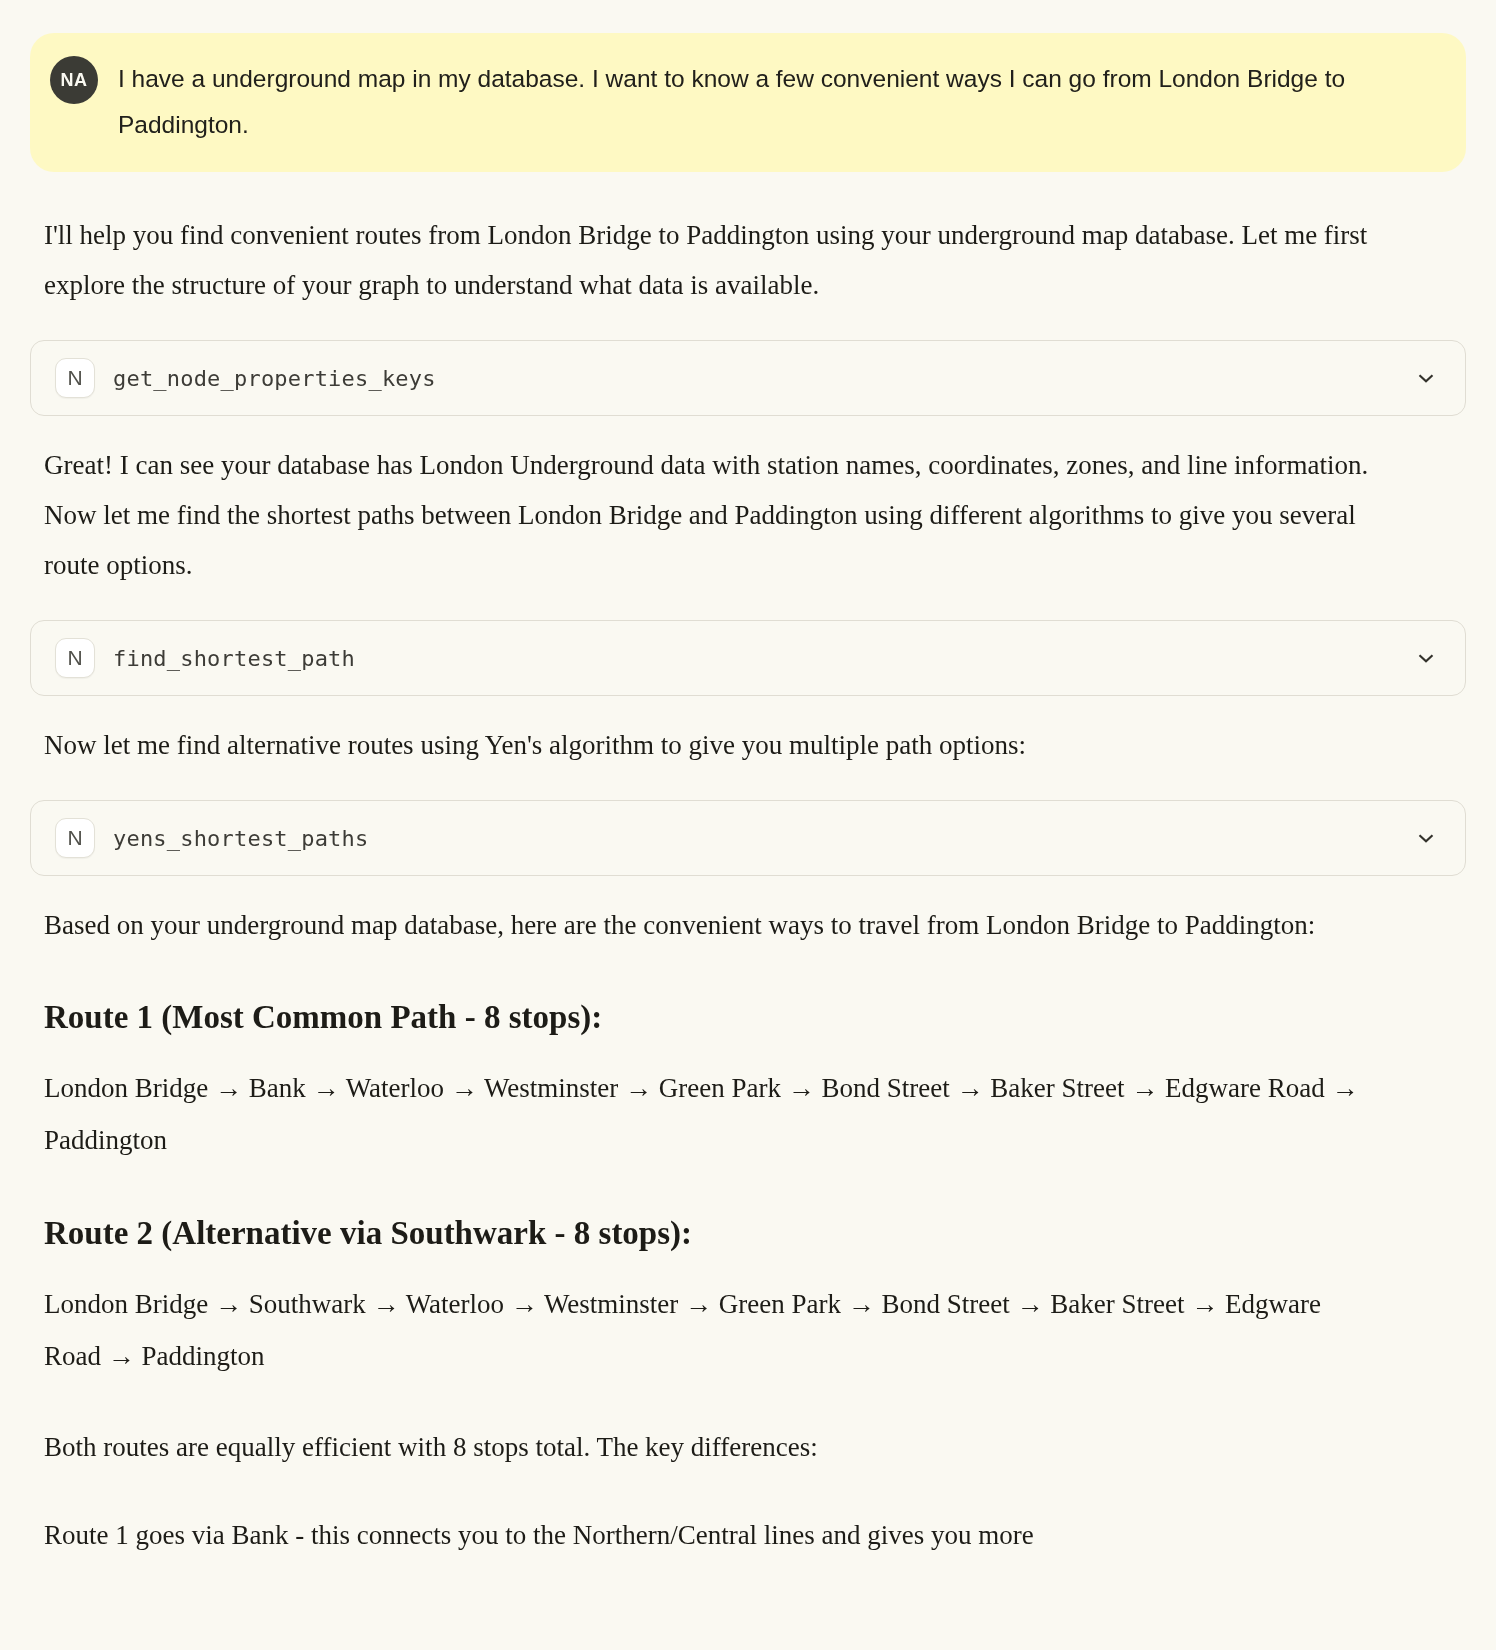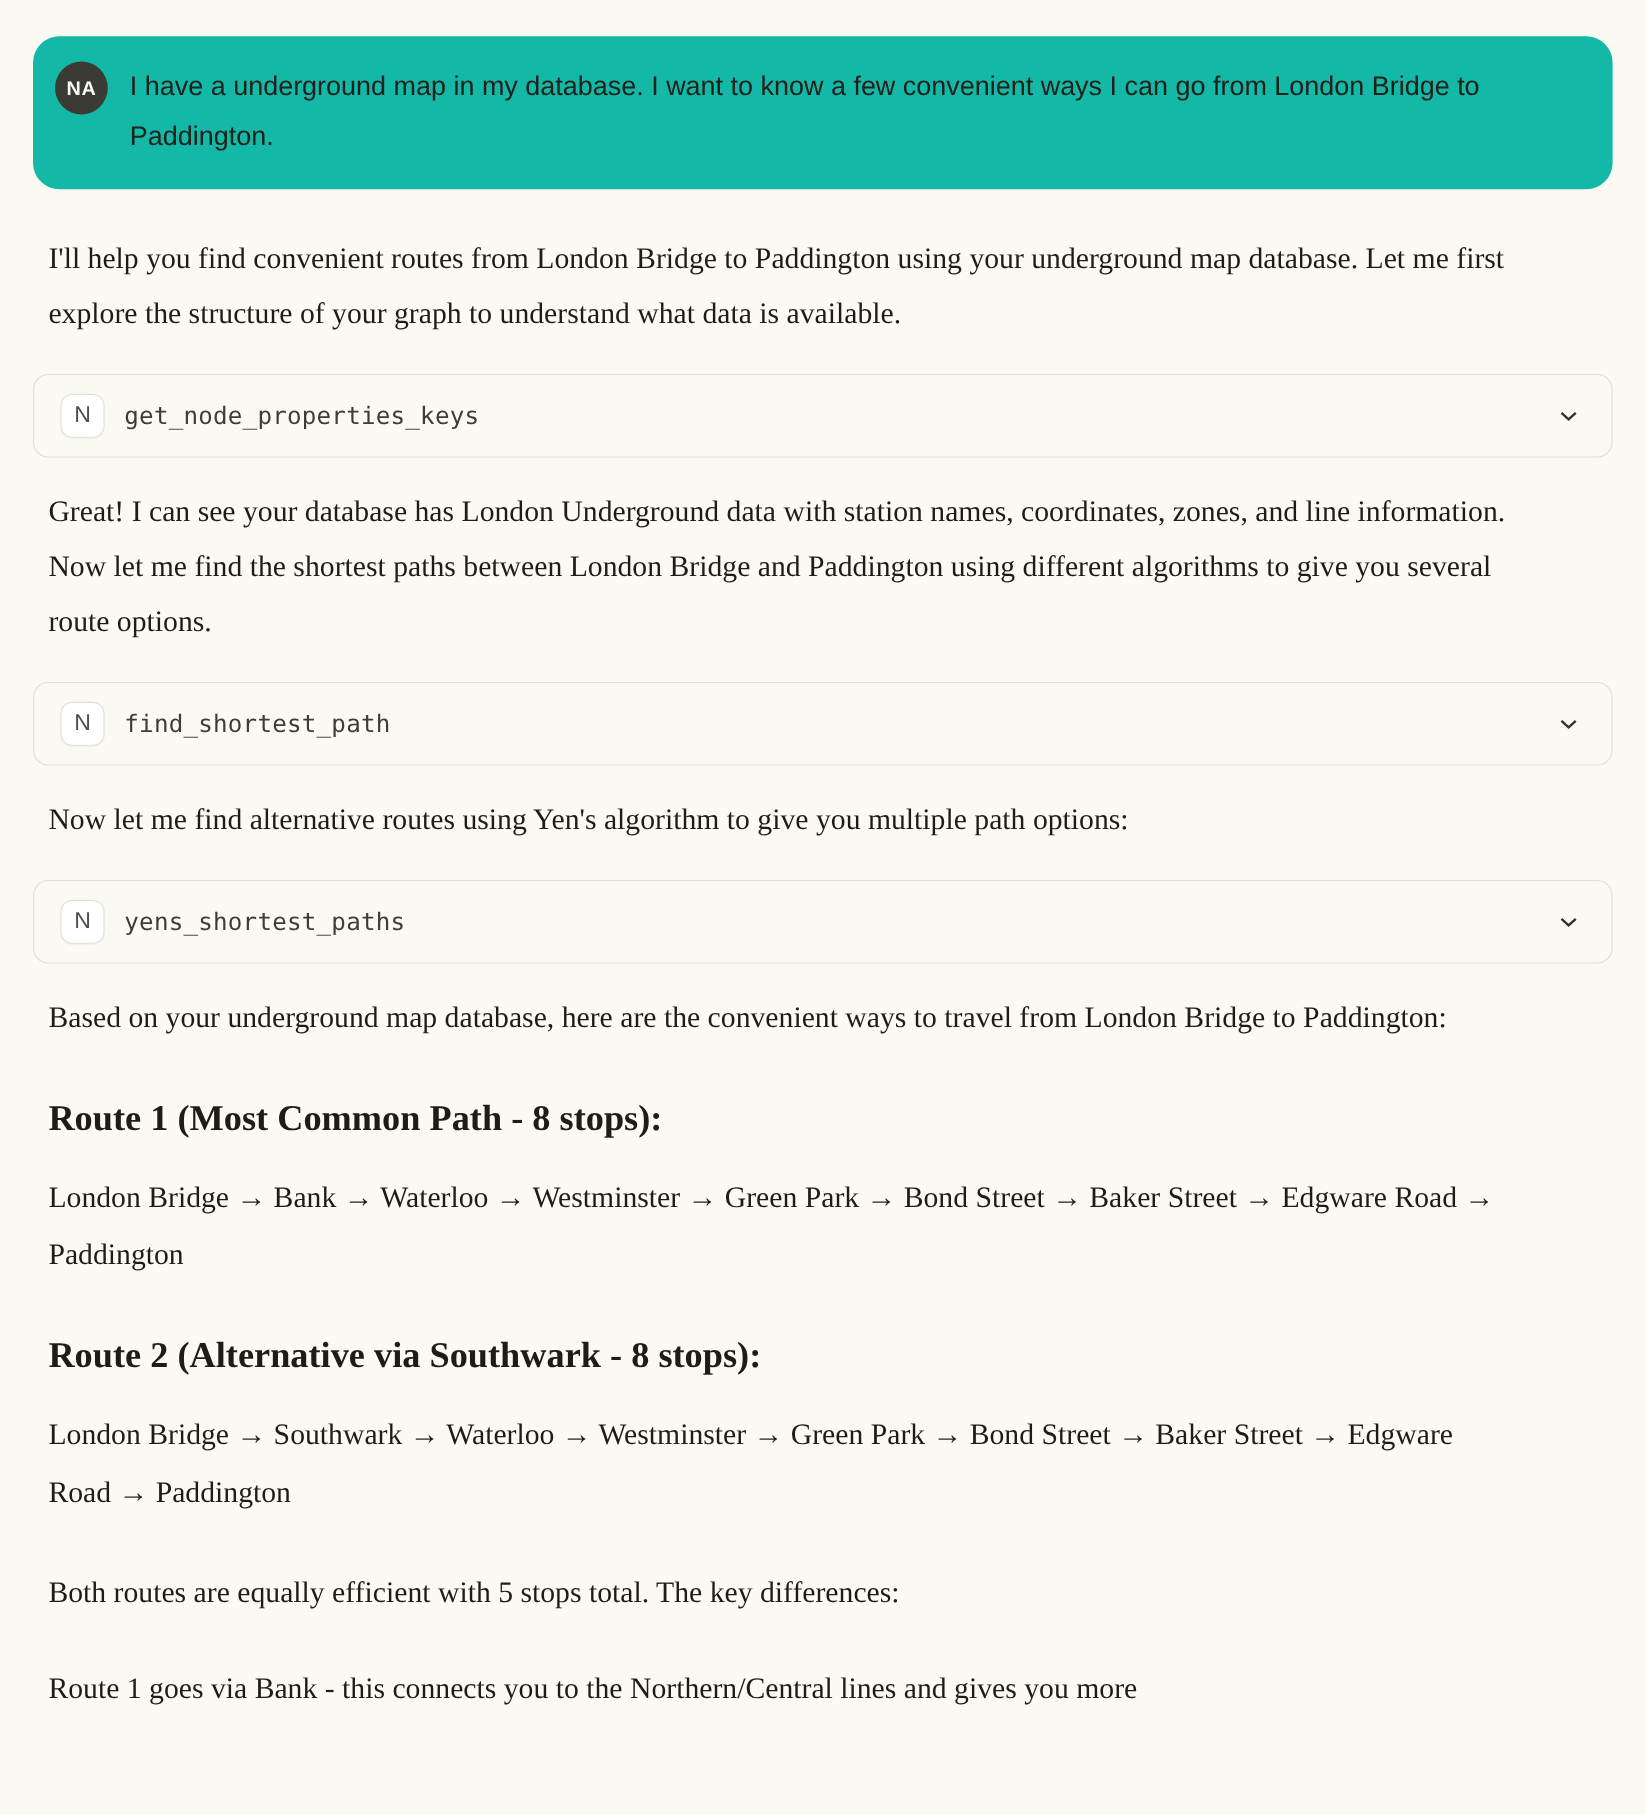--- a/index.html
+++ b/index.html
@@ -12,21 +12,21 @@
     color: #1D1C17;
   }
   .page {
     width: 1436px;
     margin: 0 auto;
     padding-top: 33px;
   }
 
   
   .user-bubble {
-    background: #14b8a6;
+    background: #fef9c3;
     border-radius: 24px;
     padding: 22px 28px 24px 20px;
     display: flex;
     align-items: flex-start;
     gap: 20px;
   }
   .avatar {
     flex: 0 0 48px;
     width: 48px; height: 48px;
     border-radius: 50%;
@@ -156,18 +156,18 @@
     <p>Based on your underground map database, here are the convenient ways to travel from London Bridge to Paddington:</p>
 
     <h2>Route 1 (Most Common Path - 8 stops):</h2>
 
     <p class="routep"><span>London Bridge → </span><span class="bold">Bank</span><span> → Waterloo → Westminster → Green Park → Bond Street → Baker Street → Edgware Road → </span><span class="bold">Paddington</span></p>
 
     <h2>Route 2 (Alternative via Southwark - 8 stops):</h2>
 
     <p class="routep"><span>London Bridge → </span><span class="bold">Southwark</span><span> → Waterloo → Westminster → Green Park → Bond Street → Baker Street → Edgware Road → </span><span class="bold">Paddington</span></p>
 
-    <p class="summary">Both routes are equally efficient with 5 stops total. The key differences:</p>
+    <p class="summary">Both routes are equally efficient with 8 stops total. The key differences:</p>
 
     <p class="tail"><span class="bold">Route 1</span><span> goes via </span><span class="bold">Bank</span><span> - this connects you to the Northern/Central lines and gives you more</span></p>
 
   </div>
 </div>
 
 </body></html>

